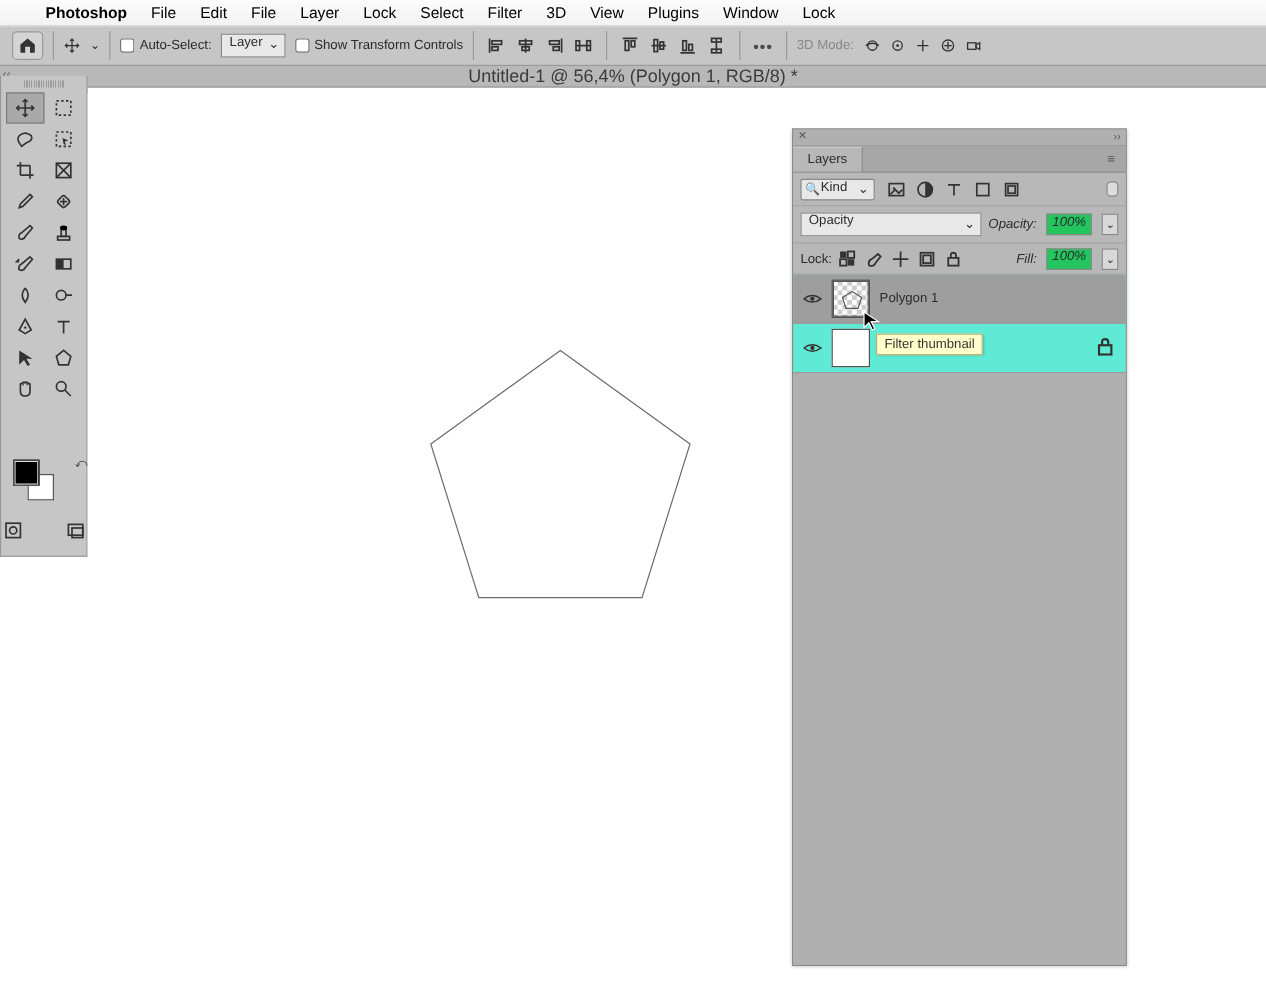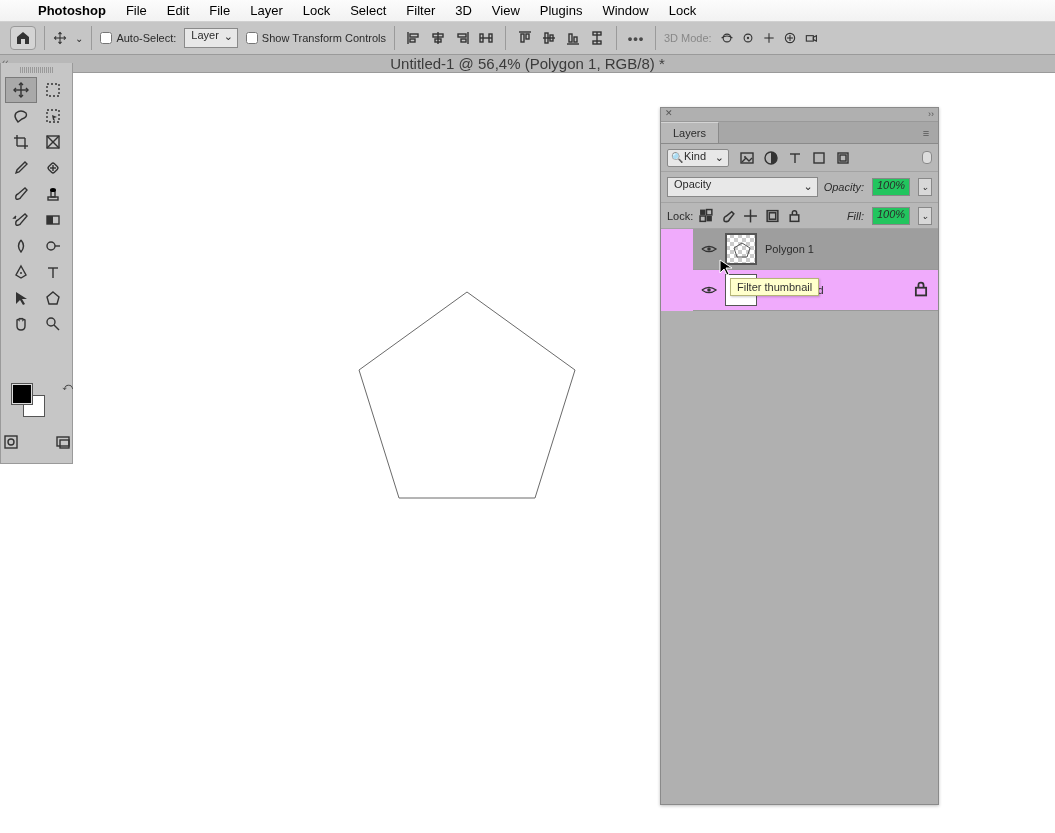--- a/index.html
+++ b/index.html
@@ -70,21 +70,21 @@
     .toggle-dot { width:10px; height:13px; border-radius:4px; background:#ddd; border:1px solid #888; margin-left:auto;}
     .blend-select { flex:1; height:20px; background:#e8e8e8; border:1px solid #888; padding:0 18px 0 6px; position:relative; }
     .blend-select::after { content:"⌄"; position:absolute; right:4px; top:2px; }
     .opacity-box { display:flex; align-items:center; gap:8px;font-style:italic; }
     .val-input { width:38px; height:18px; background:#22c55e; border:1px solid #888; font-size:11px; text-align:center; }
     .val-step { width:14px; height:18px; background:#d8d8d8; border:1px solid #888; display:flex; align-items:center; justify-content:center; font-size:9px;}
     .lockrow { height:26px; }
     .lockicons { display:flex; gap:7px; }
     .lockicons span { width:15px; height:15px; display:flex; align-items:center; justify-content:center; }
 
-    .layerlist { background:#f0abfc;padding-left:32px; }
+    .layerlist { background:#5eead4; }
     .layer { height:41px; display:flex; align-items:center; padding:0 8px; gap:8px; border-bottom:1px solid #999; position:relative;}
     .layer.selected { background:#9e9e9e; }
     .eye { width:16px; display:flex; align-items:center; justify-content:center;}
     .thumb { width:32px; height:32px; background:#fff; border:1px solid #555; position:relative; }
     .thumb.checker { background: repeating-conic-gradient(#ccc 0 25%, #fff 0 50%) 0 0/8px 8px; }
     .thumb.checker::after { content:""; position:absolute; inset:0; border:1px solid #555; }
     .thumb-pent { position:absolute; left:7px; top:8px; }
     .layer-name { font-size:11px; }
     .layer .lock-ind { margin-left:auto; }
     .tooltip { position:absolute; left:730px; top:278px; background:#ffffcc; border:1px solid #b5b578; padding:2px 6px; font-size:11px; color:#333; z-index:50; box-shadow:1px 1px 2px rgba(0,0,0,.2);}

